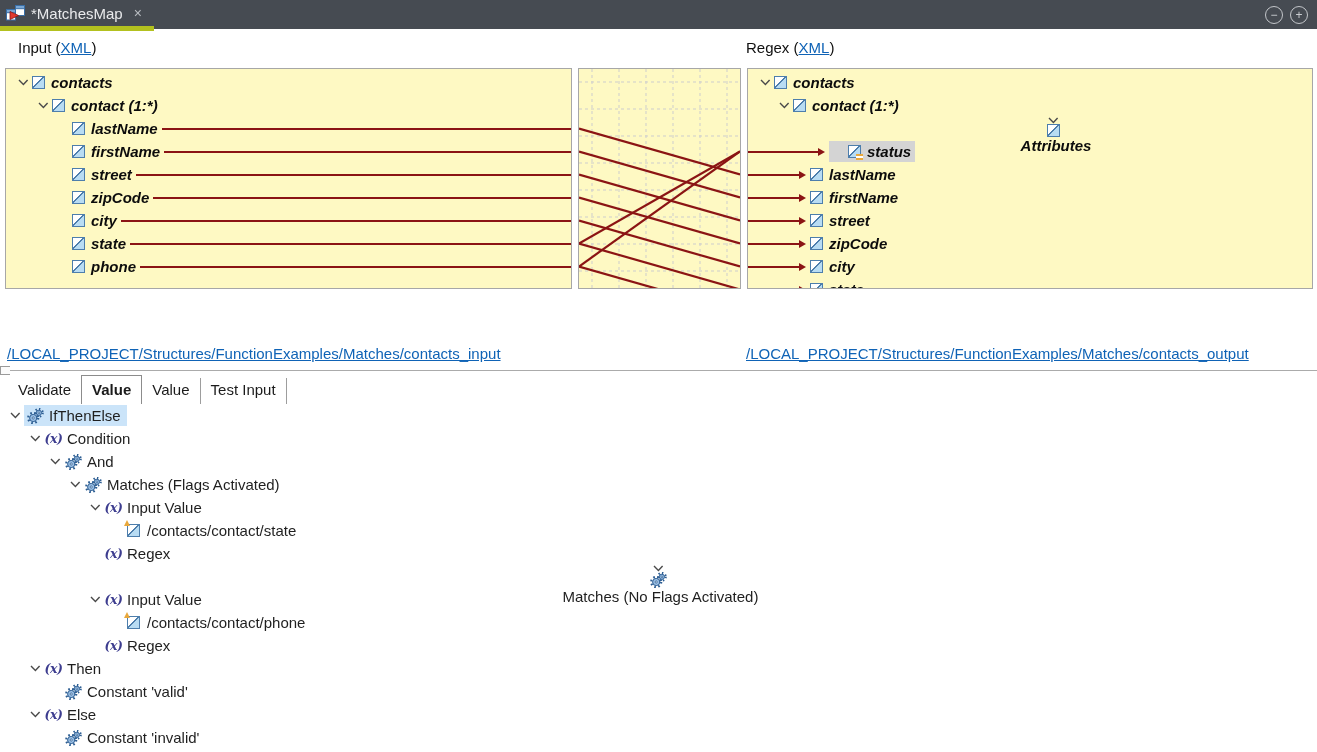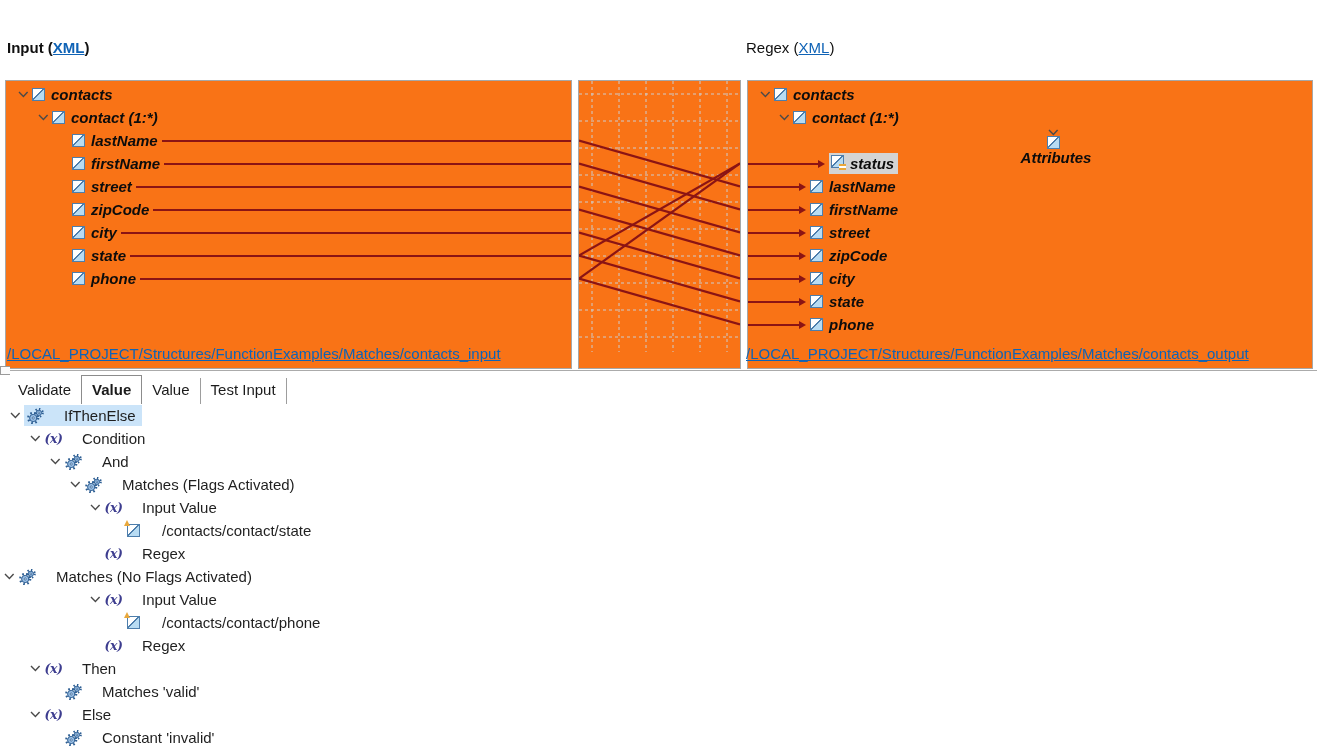--- a/index.html
+++ b/index.html
@@ -14,27 +14,27 @@
   .tab-ico{display:flex;margin-right:6px;}
   .tab-close{margin-left:11px;color:#b9bdc2;font-size:14px;}
   .tab-underline{position:absolute;left:0;right:0;bottom:0;height:5px;background:var(--underline);}
   .bar-actions{margin-left:auto;display:flex;gap:7px;padding-right:9px;}
   .circle-btn{width:16px;height:16px;border:1px solid #c3c6ca;border-radius:50%;color:#c9ccd0;
               display:flex;align-items:center;justify-content:center;font-size:12px;line-height:1;}
 
   
   .pane-heading{position:absolute;top:39px;font-size:15px;color:#101010;white-space:nowrap;}
   .pane-heading a, .path-link{color:var(--link);text-decoration:underline;cursor:pointer;}
-  .in-head{left:7px;font-weight:bold;} .out-head{left:746px;}
+  .in-head{left:18px;} .out-head{left:746px;}
   .path-link{position:absolute;top:345px;font-size:15px;white-space:nowrap;}
   .in-link{left:7px;} .out-link{left:746px;}
 
   
-  .panel{position:absolute;top:80px;height:289px;box-sizing:border-box;
-         border:1px solid var(--border);background:#f97316;overflow:hidden;}
+  .panel{position:absolute;top:68px;height:221px;box-sizing:border-box;
+         border:1px solid var(--border);background:#fef9c3;overflow:hidden;}
   .p-in{left:5px;width:567px;padding-top:2px;}
   .p-grid{left:578px;width:163px;}
   .p-out{left:747px;width:566px;padding-top:2px;}
 
   .trow{height:23px;display:flex;align-items:center;font-size:15px;white-space:nowrap;position:relative;}
   .tlabel{font-weight:bold;font-style:italic;margin-left:6px;color:#0c0c0c;}
   .chev{width:18px;flex:none;display:flex;justify-content:center;}
   .sp{flex:none;display:inline-block;}
 
   .el-ico{width:13px;height:13px;flex:none;display:inline-block;position:relative;
@@ -44,48 +44,68 @@
           background:linear-gradient(#e9a83b 33%,#fff 33%,#fff 62%,#e9a83b 62%);}
   .el-ico.uparrow::before{content:"";position:absolute;left:-4px;top:-5px;width:0;height:0;
           border-left:3px solid transparent;border-right:3px solid transparent;
           border-bottom:6px solid #e9a83b;}
 
   .in-line{flex:1 1 auto;height:0;border-top:2px solid var(--maroon);margin-left:4px;align-self:center;}
   .io-arrow{position:absolute;left:0;top:calc(50% - 1px);height:2px;background:var(--maroon);}
   .io-arrow::after{content:"";position:absolute;right:-7px;top:-3px;width:0;height:0;
           border-left:7px solid var(--maroon);border-top:4px solid transparent;border-bottom:4px solid transparent;}
 
-  .hl-gray{background:var(--selgray);display:inline-flex;padding:2px 4px 2px 2px;}
+  .hl-gray{background:var(--selgray);display:inline-flex;align-items:center;padding:2px 4px 2px 19px;}
   .hl-blue{background:var(--selblue);display:inline-flex;align-items:center;padding:2px 6px 2px 2px;}
 
   
   .splitter{position:absolute;left:0;right:0;top:370px;border-top:1px solid #ababab;}
   .splitter-handle{position:absolute;left:0;top:-5px;width:9px;height:7px;background:#fbfbfb;
           border:1px solid #9a9a9a;border-right:none;}
 
   
   .btabs{position:absolute;left:0;top:377px;right:0;height:27px;padding-left:8px;
          display:flex;align-items:flex-end;font-size:15px;color:#1b1b1b;}
   .btab{padding:3px 10px 4px;border-right:1px solid #9d9d9d;line-height:1.25;cursor:default;}
   .btab.active{font-weight:bold;border:1px solid #8c8c8c;border-bottom:none;background:#fff;
          padding-top:5px;border-right:1px solid #8c8c8c;text-align:right;}
 
   
   .btree{position:absolute;left:0;top:404px;right:0;bottom:0;font-size:15px;color:#1f1f1f;overflow:hidden;}
   .brow{height:23px;display:flex;align-items:center;white-space:nowrap;}
   .bico{width:19px;flex:none;display:flex;justify-content:center;align-items:center;}
-  .blabel{margin-left:19px;}
+  .blabel{margin-left:4px;}
   .fx{font-family:"DejaVu Serif",serif;font-style:italic;font-weight:bold;font-size:12.5px;
       color:#3d3d8f;letter-spacing:-0.5px;}
 </style>
 </head>
 <body>
 
 <div class="app">
 
+  <div class="tabbar">
+    <div class="doc-tab">
+      <span class="tab-ico">
+        <svg width="19" height="17" viewBox="0 0 19 17">
+          <rect x="9.5" y="0.5" width="9" height="10" fill="#ffffff" stroke="#3a6ea5"></rect>
+          <rect x="9.5" y="0.5" width="9" height="3.2" fill="#7aa7d4" stroke="#3a6ea5"></rect>
+          <rect x="0.5" y="4.5" width="9" height="10.5" fill="#ffffff" stroke="#3a6ea5"></rect>
+          <rect x="0.5" y="4.5" width="9" height="3.2" fill="#7aa7d4" stroke="#3a6ea5"></rect>
+          <polygon points="4,6.5 12.5,10.5 4,14.5" fill="#e03a2f" stroke="#8b1414" stroke-width="0.8"></polygon>
+        </svg>
+      </span>
+      <span>*MatchesMap</span>
+      <span class="tab-close">×</span>
+      <span class="tab-underline"></span>
+    </div>
+    <div class="bar-actions">
+      <span class="circle-btn">−</span>
+      <span class="circle-btn">+</span>
+    </div>
+  </div>
 
   <div class="pane-heading in-head"><span>Input (</span><a>XML</a><span>)</span></div>
   <div class="pane-heading out-head"><span>Regex (</span><a>XML</a><span>)</span></div>
 
   <div class="panel p-in" id="inputTree">
       <div class="trow" style="padding-left: 8px;">
         <span class="chev">
           <svg width="11" height="7" viewBox="0 0 11 7">
             <path d="M1 1l4.4 4.4L9.6 1" fill="none" stroke="#4a4a4a" stroke-width="1.4"></path>
           </svg>
@@ -347,21 +367,21 @@
         <span class="bico">
           <span class="el-ico uparrow"></span>
         </span>
         <span class="blabel">/contacts/contact/state</span>
       </div>
       <div class="brow" style="padding-left: 86px;">
         <span class="sp" style="width:18px"></span>
         <span class="bico fx">(x)</span>
         <span class="blabel">Regex</span>
       </div>
-      <div class="brow" style="">
+      <div class="brow" style=" flex-direction: column;">
         <span class="chev">
           <svg width="11" height="7" viewBox="0 0 11 7">
             <path d="M1 1l4.4 4.4L9.6 1" fill="none" stroke="#4a4a4a" stroke-width="1.4"></path>
           </svg>
         </span>
         <span class="bico">
           <svg width="17" height="16" viewBox="0 0 17 16">
             <circle cx="6.2" cy="10" r="5" fill="none" stroke="#2d5e93" stroke-width="2.2" stroke-dasharray="1.6 2.4"></circle>
             <circle cx="11.9" cy="4.8" r="3.9" fill="none" stroke="#2d5e93" stroke-width="2" stroke-dasharray="1.4 2.2"></circle>
             <circle cx="6.2" cy="10" r="3.6" fill="#9cc0e5" stroke="#2d5e93"></circle>
@@ -407,21 +427,21 @@
         <span class="bico">
           <svg width="17" height="16" viewBox="0 0 17 16">
             <circle cx="6.2" cy="10" r="5" fill="none" stroke="#2d5e93" stroke-width="2.2" stroke-dasharray="1.6 2.4"></circle>
             <circle cx="11.9" cy="4.8" r="3.9" fill="none" stroke="#2d5e93" stroke-width="2" stroke-dasharray="1.4 2.2"></circle>
             <circle cx="6.2" cy="10" r="3.6" fill="#9cc0e5" stroke="#2d5e93"></circle>
             <circle cx="11.9" cy="4.8" r="2.6" fill="#9cc0e5" stroke="#2d5e93"></circle>
             <circle cx="6.2" cy="10" r="1.1" fill="#fff" stroke="#2d5e93" stroke-width="0.8"></circle>
             <circle cx="11.9" cy="4.8" r="0.9" fill="#fff" stroke="#2d5e93" stroke-width="0.8"></circle>
           </svg>
         </span>
-        <span class="blabel">Matches 'valid'</span>
+        <span class="blabel">Constant 'valid'</span>
       </div>
       <div class="brow" style="padding-left: 26px;">
         <span class="chev">
           <svg width="11" height="7" viewBox="0 0 11 7">
             <path d="M1 1l4.4 4.4L9.6 1" fill="none" stroke="#4a4a4a" stroke-width="1.4"></path>
           </svg>
         </span>
         <span class="bico fx">(x)</span>
         <span class="blabel">Else</span>
       </div>

